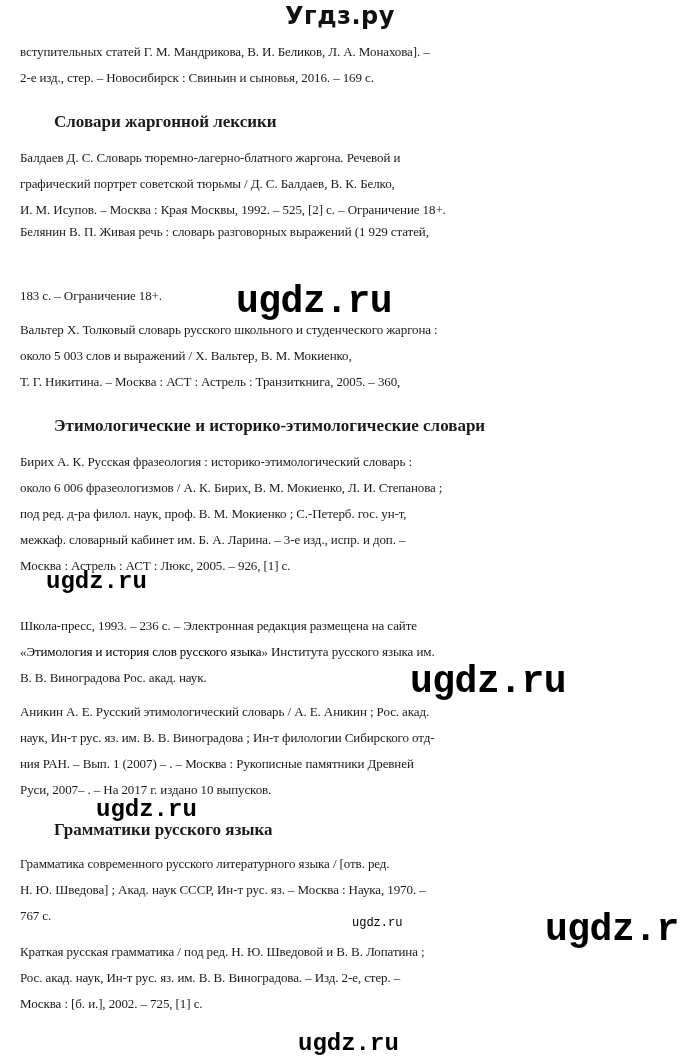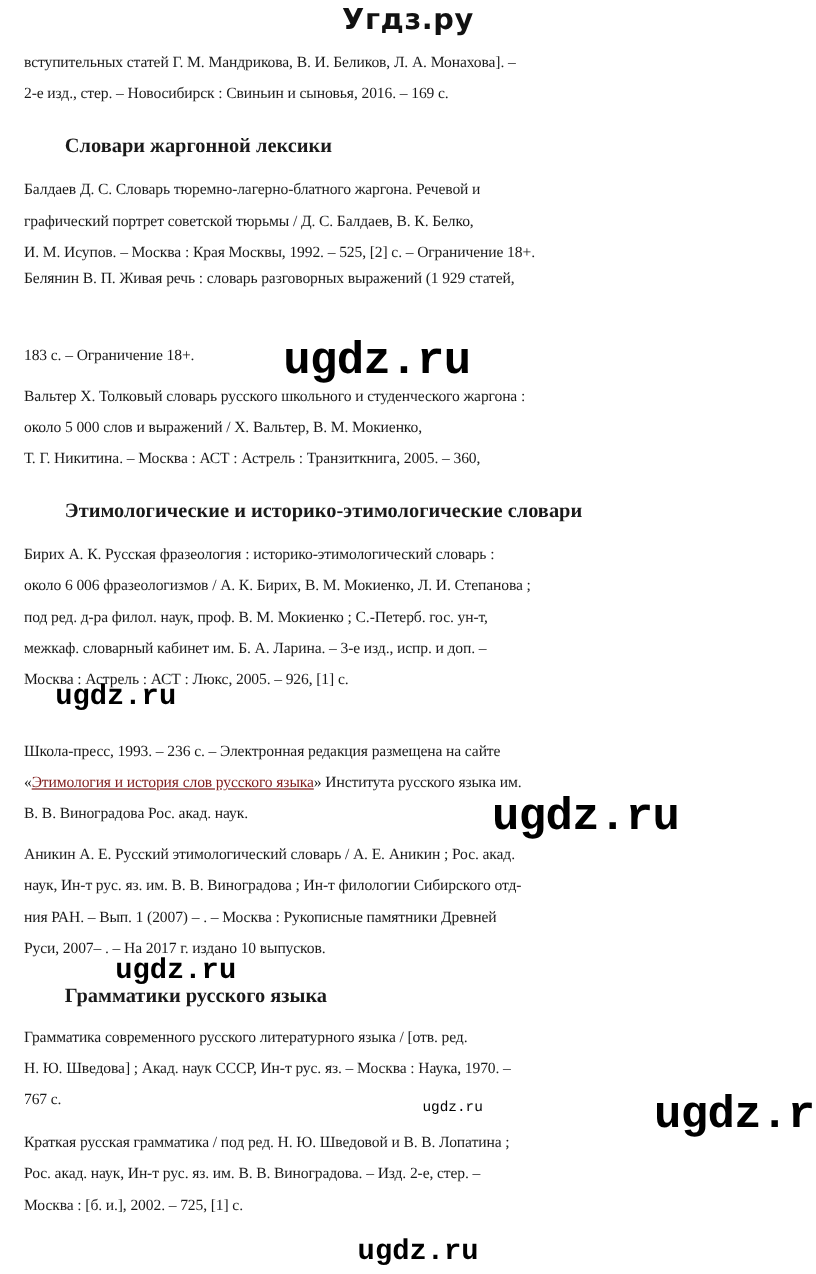--- a/index.html
+++ b/index.html
@@ -4,21 +4,21 @@
 <style>
   html, body { margin:0; padding:0; background:#ffffff; }
   body { width:680px; height:1062px; position:relative; overflow:hidden; }
   .page { position:absolute; left:0; top:0; width:596px; height:1062px; }
   .site-title { position:absolute; left:0; width:680px; top:2px; text-align:center;
     font-family:"DejaVu Sans", sans-serif; font-weight:bold; font-size:24px; color:#111; letter-spacing:0.5px; }
   .line { position:absolute; left:20px; font-family:"Liberation Serif", serif; font-size:13px;
     color:#1a1a1a; white-space:nowrap; letter-spacing:-0.1px; }
   .heading { position:absolute; left:26px; font-family:"Liberation Serif", serif; font-weight:bold;
     font-size:17px; color:#1a1a1a; white-space:nowrap;margin-left:28px; }
-  .link { text-decoration:underline; color:#7f1d1d; }
+  .link { color:#000000; }
   .wm { position:absolute; font-family:Liberation Mono, monospace; font-weight:bold; color:#000000; white-space:nowrap; }
   .wm-big { font-size:38px; letter-spacing:-0.5px; }
   .wm-med { font-size:24px; }
   .wm-small { font-size:12px; font-weight:normal; }
 </style>
 </head>
 <body>
 
 <div class="page">
   <div class="site-title">Угдз.ру</div>
@@ -29,21 +29,21 @@
   <div class="heading" style="top:112px">Словари жаргонной лексики</div>
 
   <div class="line" style="top:150px">Балдаев Д. С. Словарь тюремно-лагерно-блатного жаргона. Речевой и</div>
   <div class="line" style="top:176px">графический портрет советской тюрьмы / Д. С. Балдаев, В. К. Белко,</div>
   <div class="line" style="top:202px">И. М. Исупов. – Москва : Края Москвы, 1992. – 525, [2] с. – Ограничение 18+.</div>
 
   <div class="line" style="top:224px">Белянин В. П. Живая речь : словарь разговорных выражений (1 929 статей,</div>
   <div class="line" style="top:288px">183 с. – Ограничение 18+.</div>
 
   <div class="line" style="top:322px">Вальтер Х. Толковый словарь русского школьного и студенческого жаргона :</div>
-  <div class="line" style="top:348px">около 5 000 слов и выражений / Х. Вальтер, В. М. Мокиенко,</div>
+  <div class="line" style="top:348px">около 5 003 слов и выражений / Х. Вальтер, В. М. Мокиенко,</div>
   <div class="line" style="top:374px">Т. Г. Никитина. – Москва : АСТ : Астрель : Транзиткнига, 2005. – 360,</div>
 
   <div class="heading" style="top:416px">Этимологические и историко-этимологические словари</div>
 
   <div class="line" style="top:454px">Бирих А. К. Русская фразеология : историко-этимологический словарь :</div>
   <div class="line" style="top:480px">около 6 006 фразеологизмов / А. К. Бирих, В. М. Мокиенко, Л. И. Степанова ;</div>
   <div class="line" style="top:506px">под ред. д-ра филол. наук, проф. В. М. Мокиенко ; С.-Петерб. гос. ун-т,</div>
   <div class="line" style="top:532px">межкаф. словарный кабинет им. Б. А. Ларина. – 3-е изд., испр. и доп. –</div>
   <div class="line" style="top:558px">Москва : Астрель : АСТ : Люкс, 2005. – 926, [1] с.</div>
 

